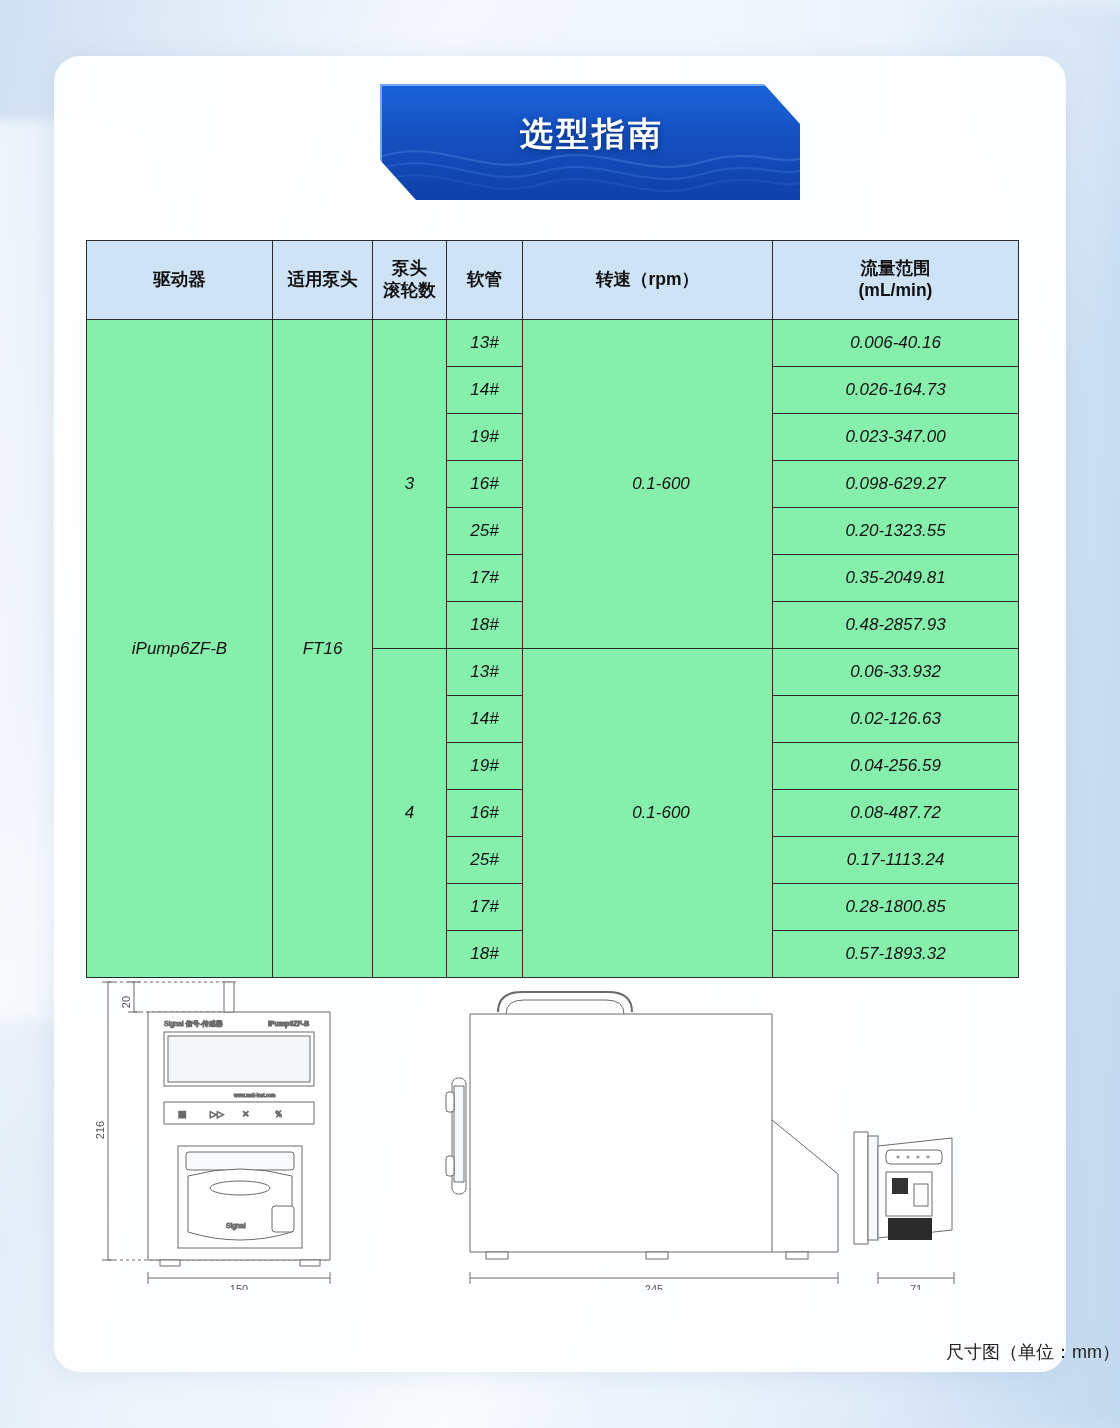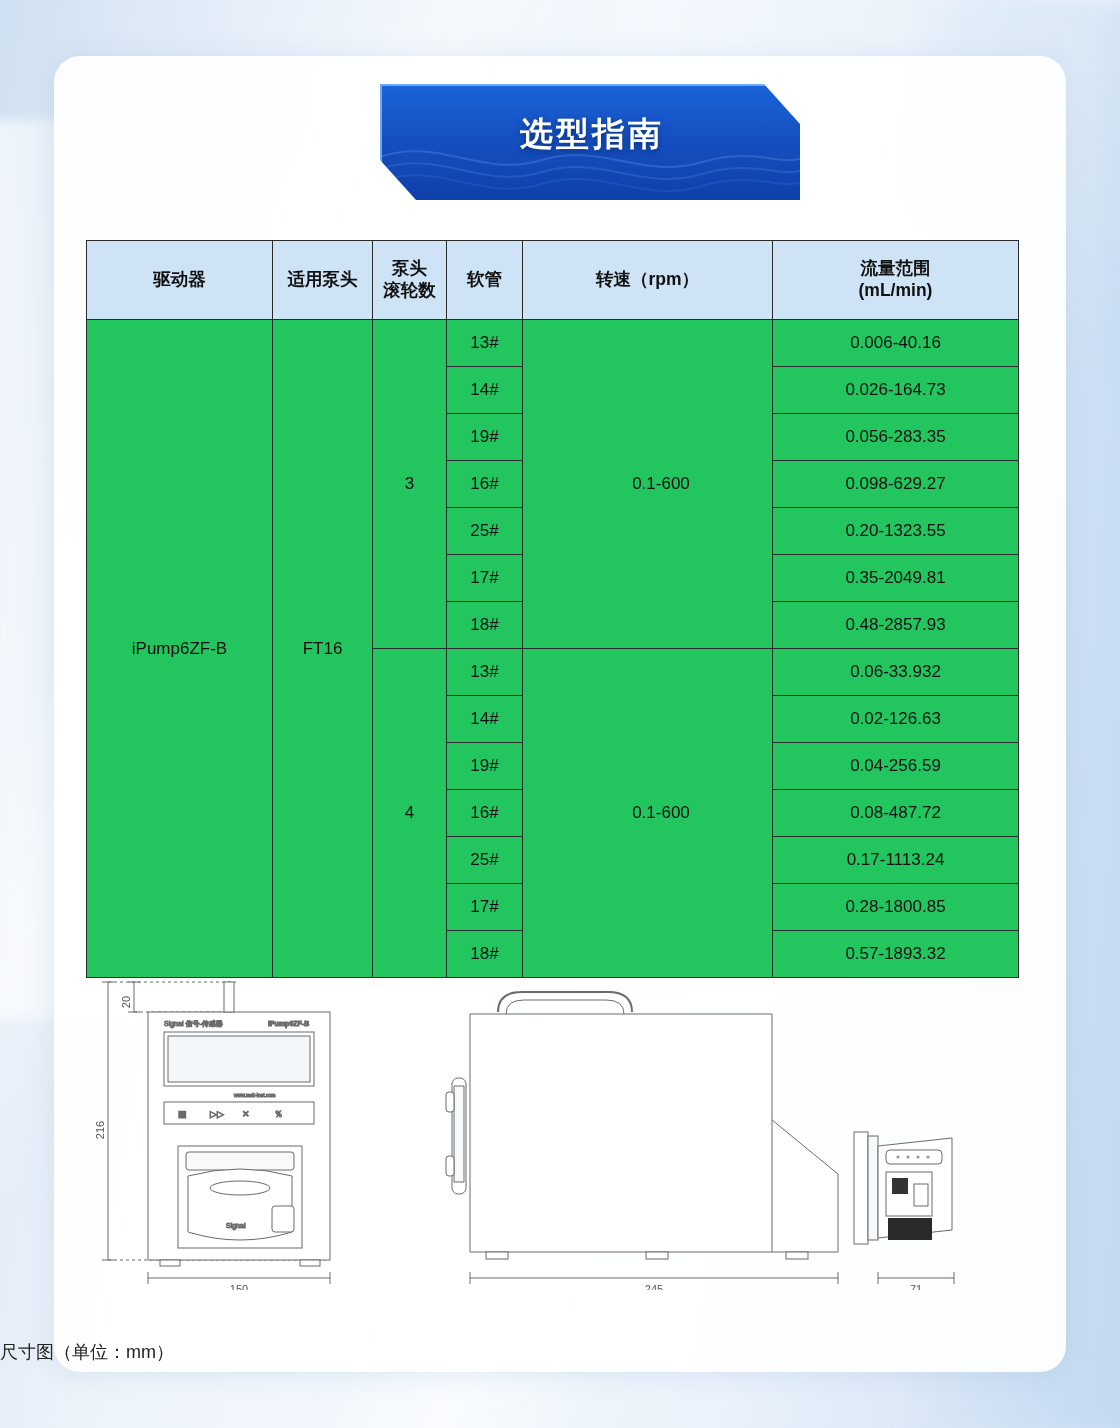--- a/index.html
+++ b/index.html
@@ -114,21 +114,22 @@
   }
   table.spec thead th {
     background: #cfe3f6;
     font-weight: bold;
     height: 76px;
     font-size: 17.5px;
     line-height: 1.25;
   }
   table.spec tbody td {
     height: 44px;
-    background: #22c55e;
+    background: #86efac;
+    font-style: italic;
   }
   td.big {
     font-size: 21px;
   }
   td.flow {
     font-size: 19px;
   }
   td.tube {
     font-size: 18px;
   }
@@ -143,21 +144,21 @@
     left: 86px;
     top: 960px;
     width: 932px;
     height: 330px;
   }
   .caption {
     position: absolute;
     left: 0;
     right: 0;
     top: 1340px;
-    text-align: left;
+    text-align: right;
     font-size: 18px;
     color: #222;
   }
   .dim-label {
     fill: #555;
     font-size: 11px;
     font-family: "Liberation Sans", sans-serif;
   }
 </style>
 </head>
@@ -214,21 +215,21 @@
         <td class="tube">13#</td>
         <td class="speed" rowspan="7">0.1-600</td>
         <td class="flow">0.006-40.16</td>
       </tr>
       <tr>
         <td class="tube">14#</td>
         <td class="flow">0.026-164.73</td>
       </tr>
       <tr>
         <td class="tube">19#</td>
-        <td class="flow">0.056-283.35</td>
+        <td class="flow">0.023-347.00</td>
       </tr>
       <tr>
         <td class="tube">16#</td>
         <td class="flow">0.098-629.27</td>
       </tr>
       <tr>
         <td class="tube">25#</td>
         <td class="flow">0.20-1323.55</td>
       </tr>
       <tr>

